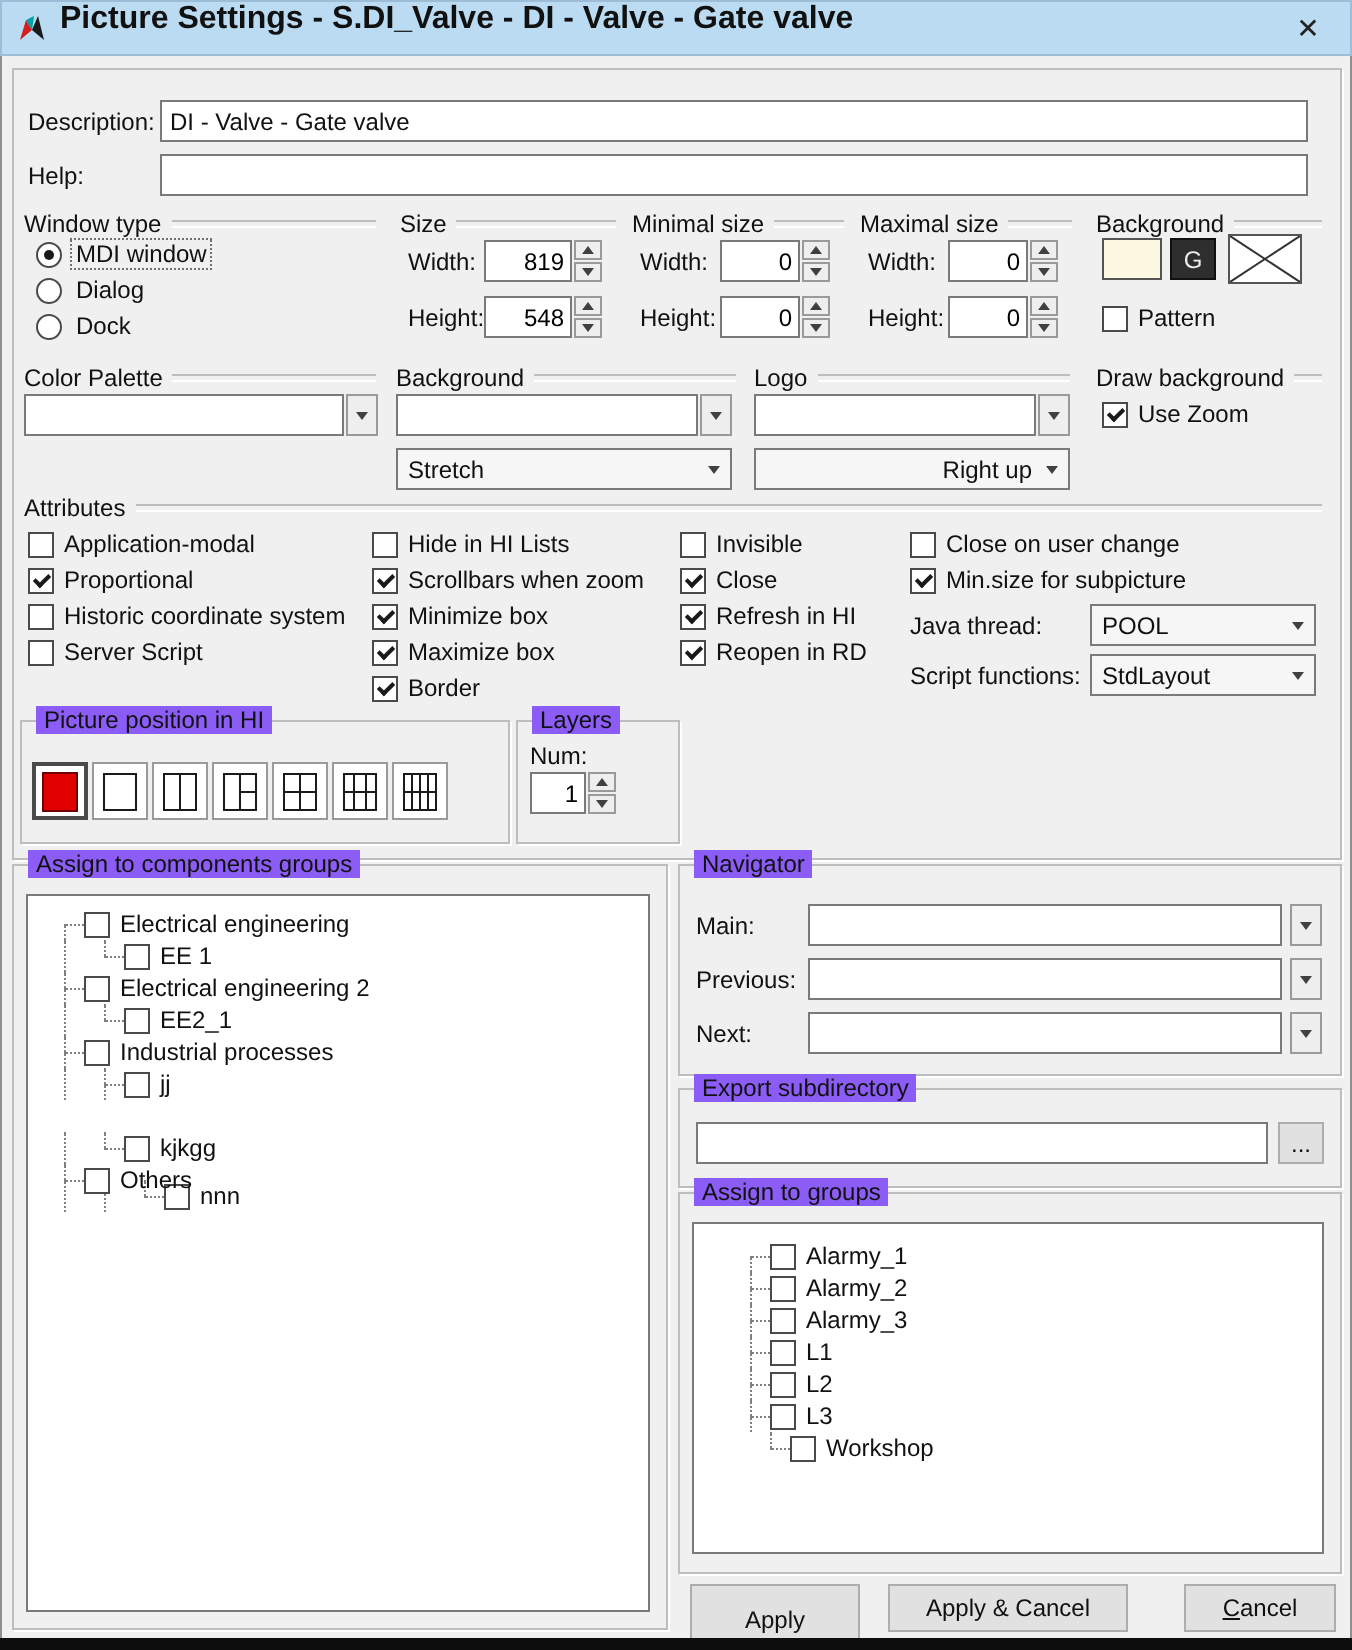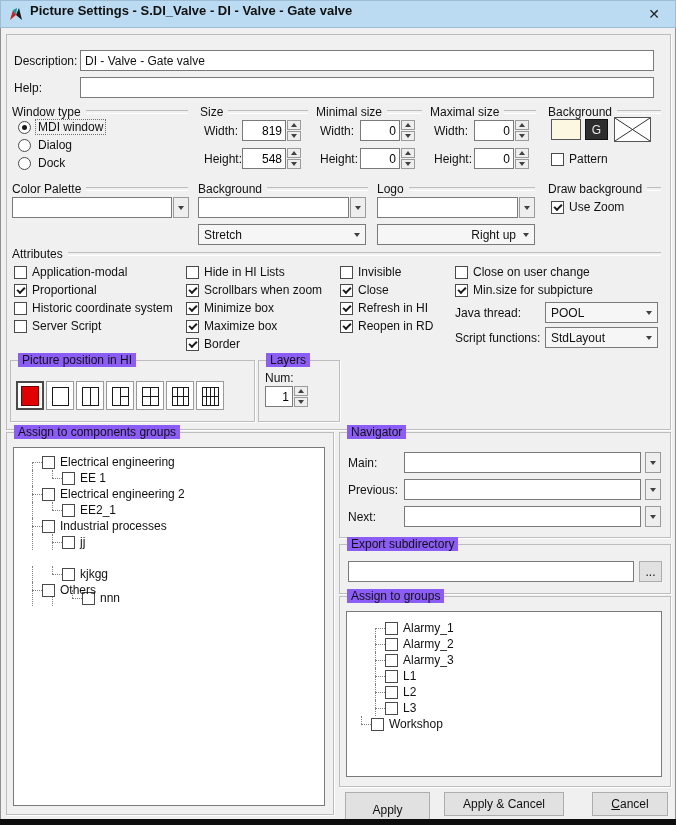--- a/index.html
+++ b/index.html
@@ -3,21 +3,21 @@
 <meta charset="utf-8">
 <style>
   html,body{margin:0;padding:0;background:#d8d8d8;}
   .win{position:relative;width:676px;height:825px;background:#f0f0f0;
        font-family:"Liberation Sans",sans-serif;font-size:12px;color:#111;
        box-shadow:inset 0 0 0 1px #8f8f8f;overflow:hidden;}
   .titlebar{position:absolute;left:0;top:0;width:676px;height:28px;background:#badbf1;
             display:flex;align-items:center;box-shadow:inset 0 0 0 1px #9dbdd6;}
   .appicon{position:absolute;left:8px;top:6px;width:16px;height:16px;}
   .title{position:absolute;left:30px;top:0;height:20px;display:flex;align-items:center;
-         font-weight:bold;font-size:13px;white-space:nowrap;text-align:center;}
+         font-weight:bold;font-size:16px;white-space:nowrap;text-align:center;}
   .closebtn{position:absolute;right:0;top:0;width:44px;height:28px;display:flex;
             align-items:center;justify-content:center;font-size:14px;color:#222;cursor:default;}
   .gbx{position:absolute;border:1px solid #bdbdbd;box-shadow:1px 1px 0 rgba(255,255,255,.9);}
   .glabel{position:absolute;top:-8px;left:7px;background:#8b5cf6;padding:0 4px;white-space:nowrap;}
   .lbl{position:absolute;white-space:nowrap;}
   .hdr{position:absolute;display:flex;align-items:center;height:14px;}
   .hdr .htext{white-space:nowrap;margin-right:5px;}
   .hdr .hline{flex:1;height:2px;border-top:1px solid #bdbdbd;border-bottom:1px solid #fff;}
   .tb{position:absolute;height:21px;box-sizing:border-box;border:1px solid #7a7a7a;background:#fff;
       font-family:"Liberation Sans",sans-serif;font-size:12px;padding:1px 4px;color:#111;}
@@ -518,21 +518,21 @@
     <div class="trow" style="top:72px;padding-left:18px;">
       <span class="tg elbow cont"></span>
       <span class="box"></span>
       <span class="tlabel">L2</span>
     </div>
     <div class="trow" style="top:88px;padding-left:18px;">
       <span class="tg elbow cont"></span>
       <span class="box"></span>
       <span class="tlabel">L3</span>
     </div>
-    <div class="trow" style="top:104px;padding-left:4px;">
+    <div class="trow" style="top:104px;padding-left:4px;margin-left:24px;">
       <span class="tg elbow"></span>
       <span class="box"></span>
       <span class="tlabel">Workshop</span>
     </div>
   </div>
 
   <div class="btn" style="left:345px;top:792px;width:85px;height:36px;">Apply</div>
   <div class="btn" style="left:444px;top:792px;width:120px;height:24px;">Apply &amp; Cancel</div>
   <div class="btn" style="left:592px;top:792px;width:76px;height:24px;"><u>C</u>ancel</div>
 

